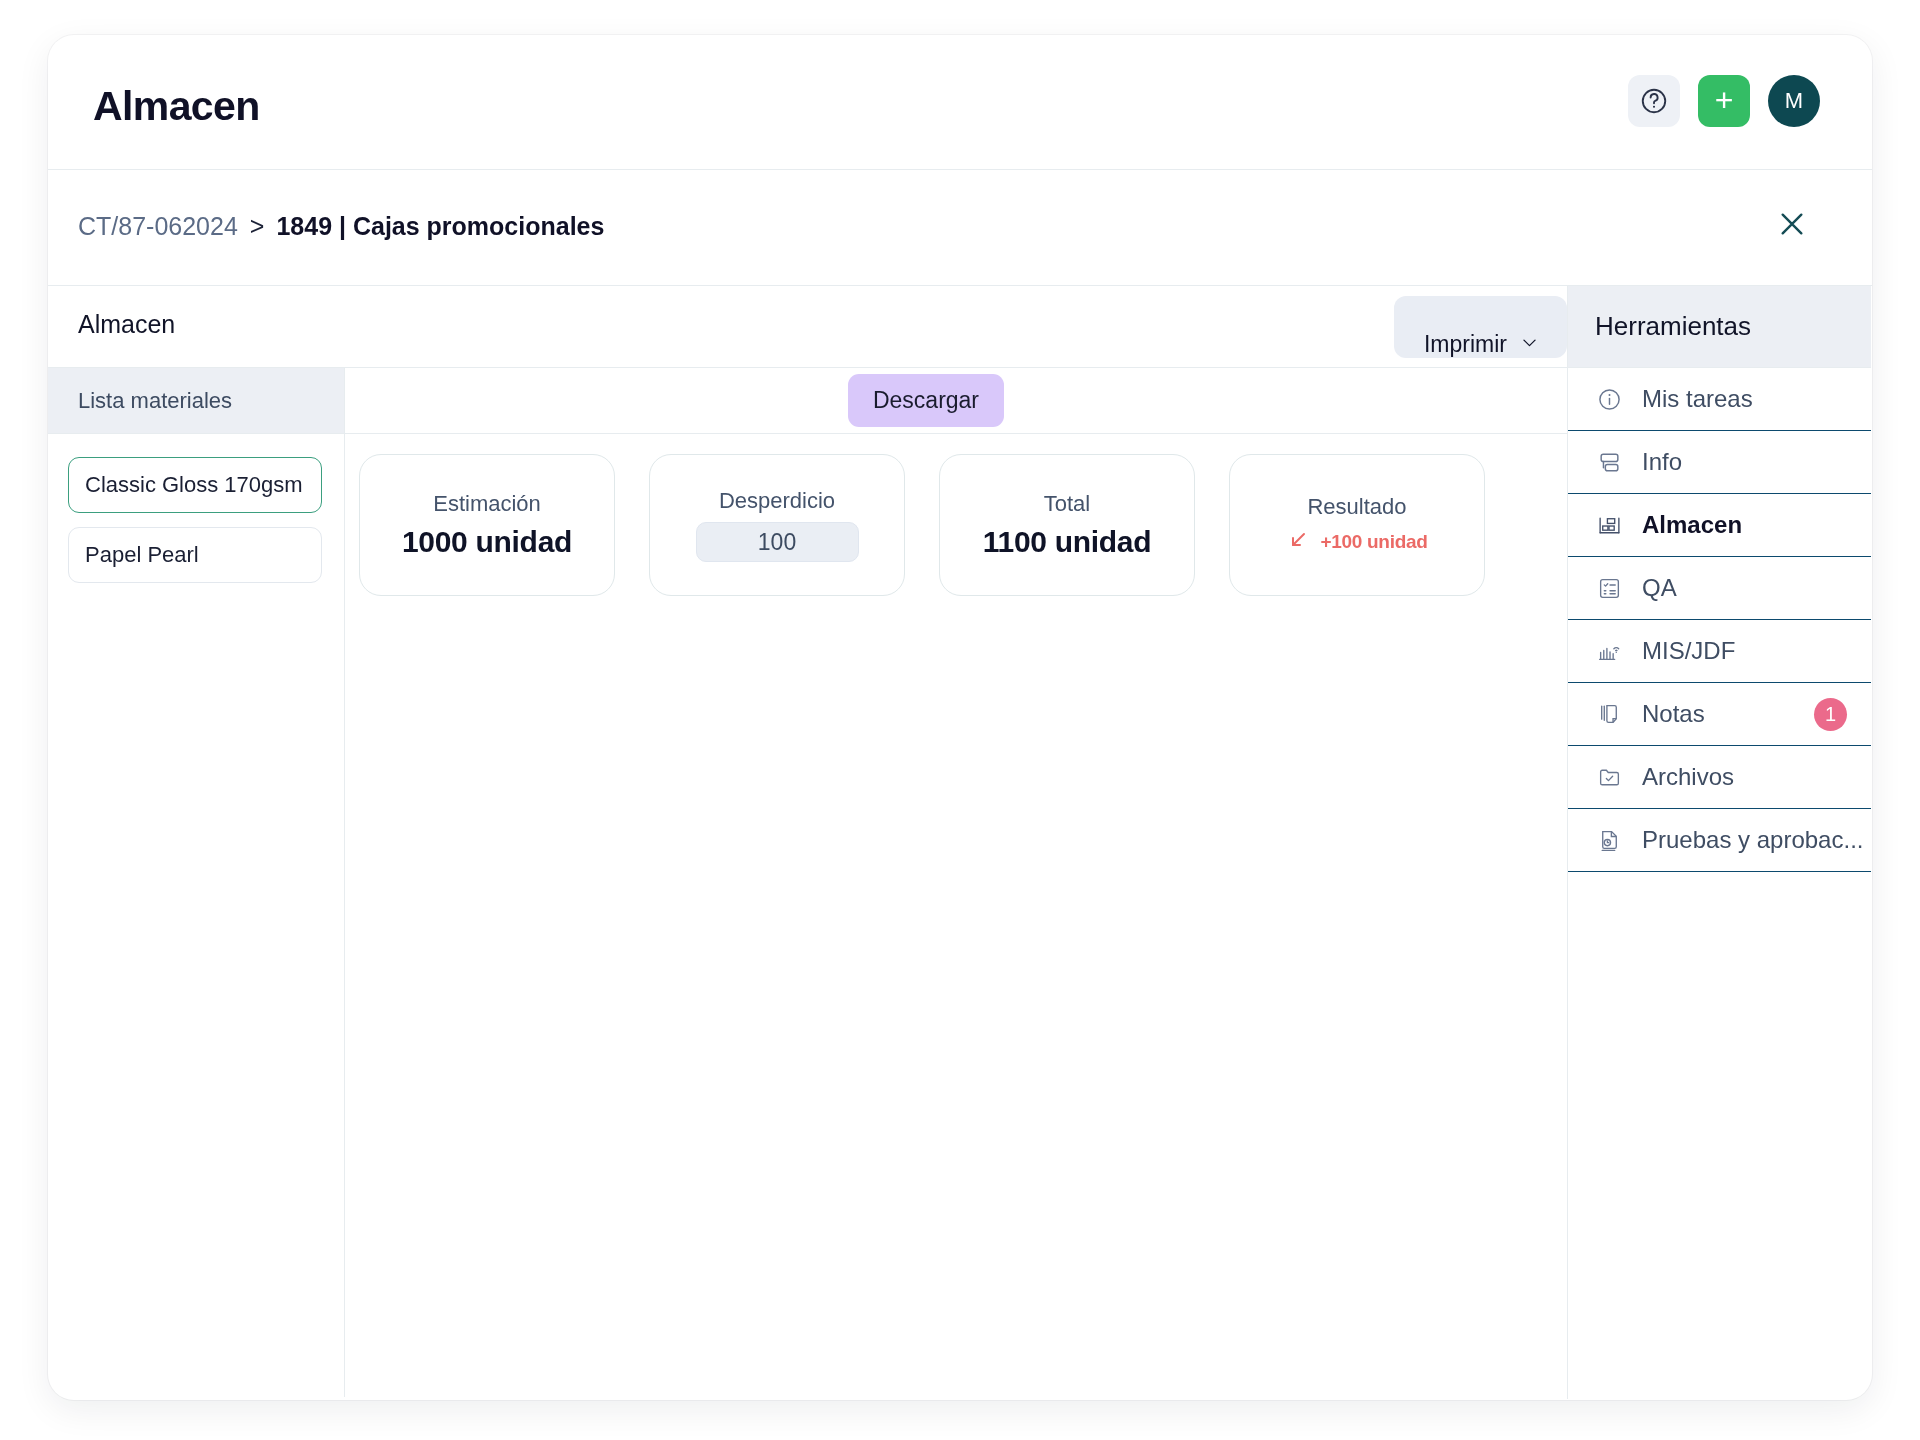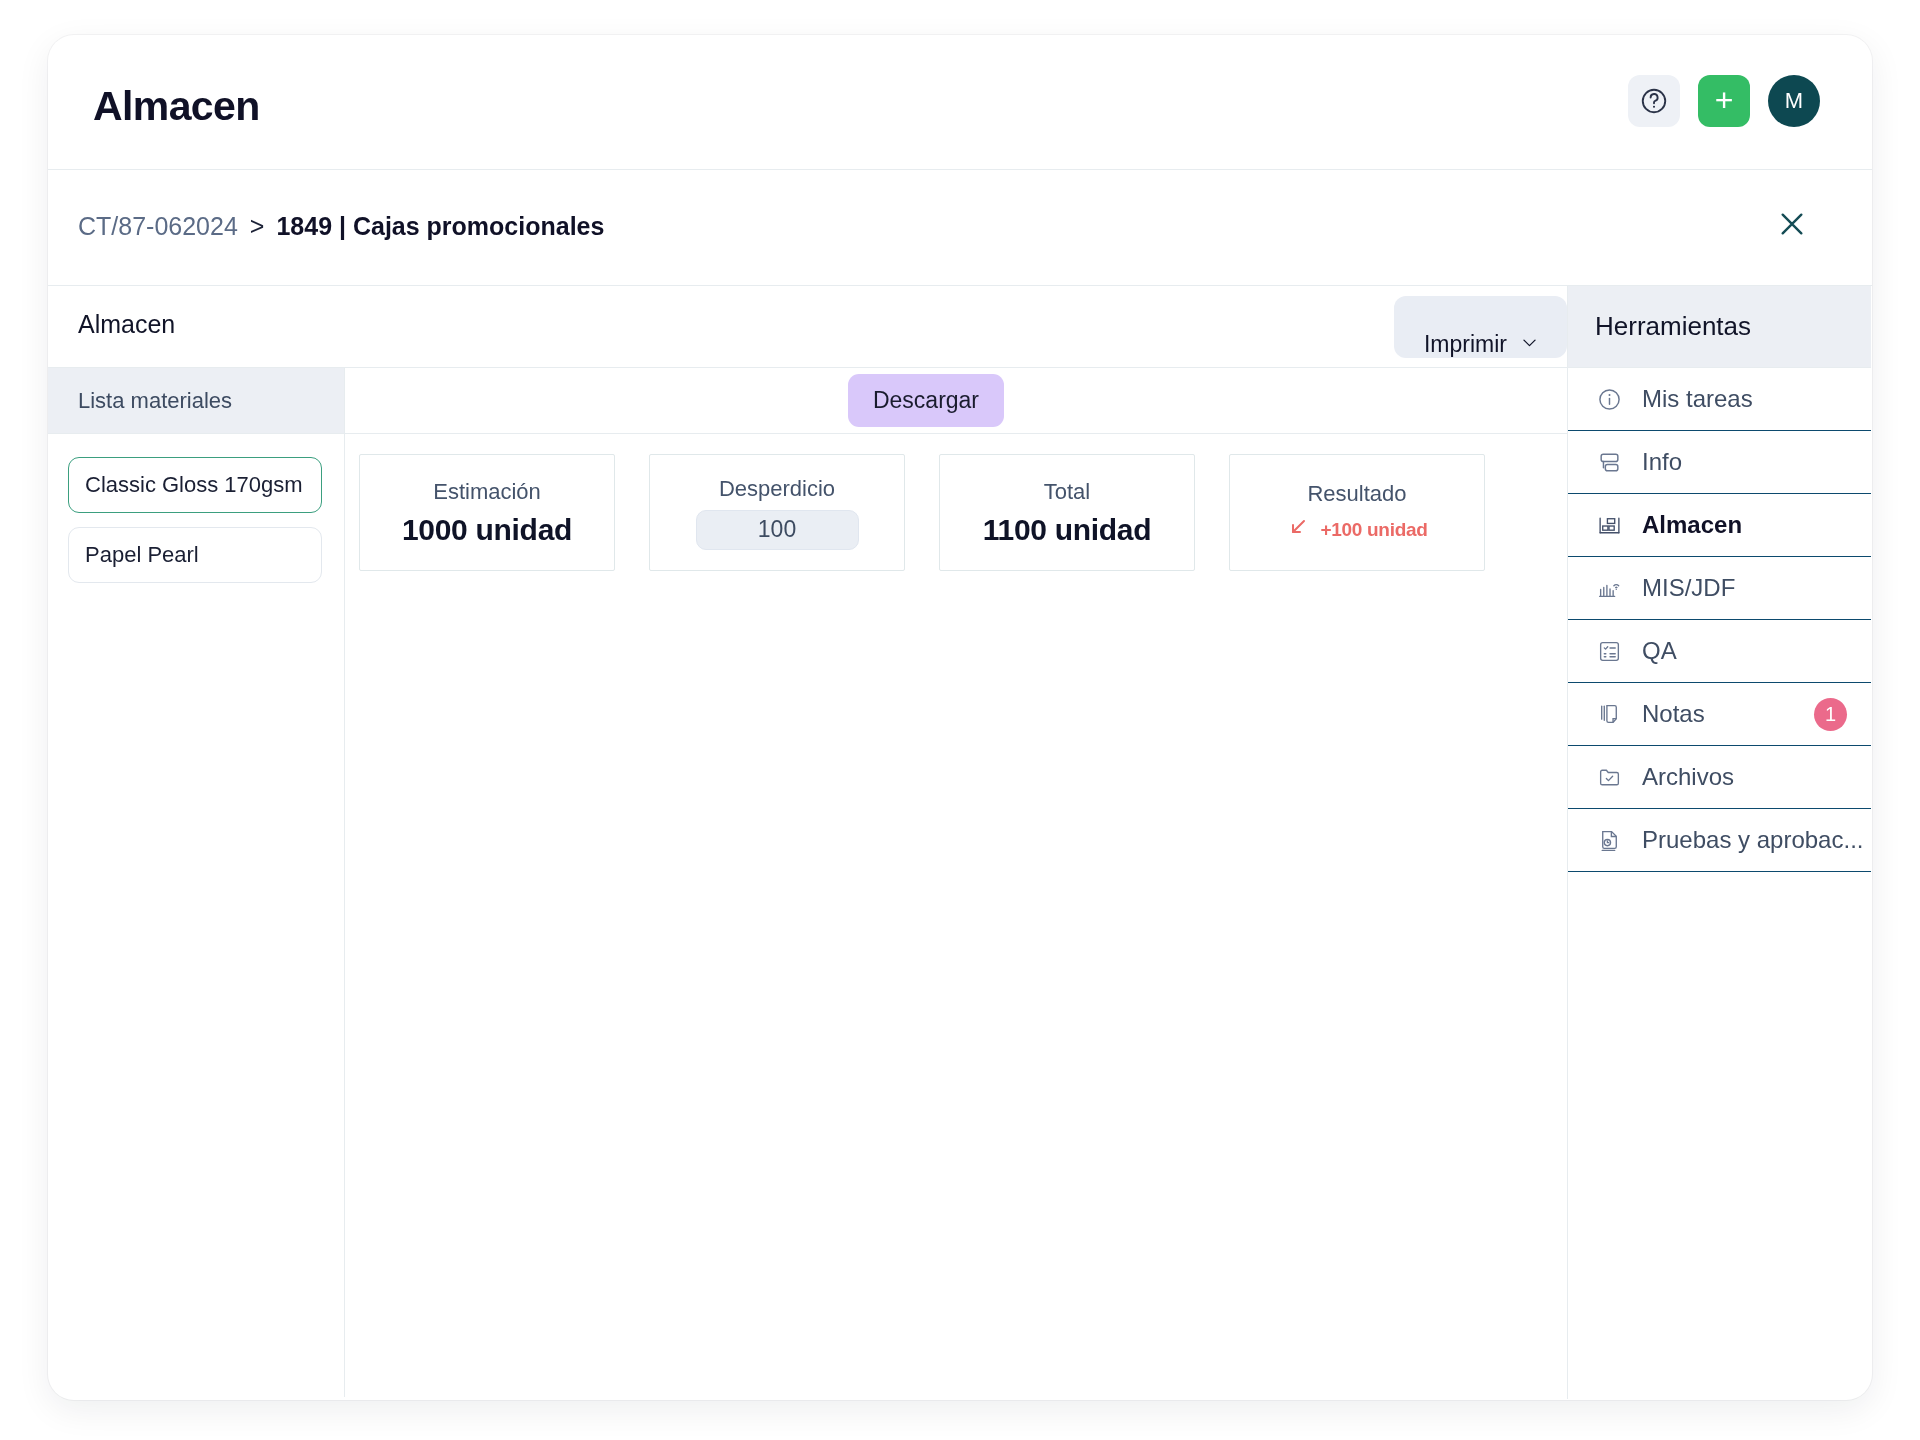--- a/index.html
+++ b/index.html
@@ -182,23 +182,23 @@
     cursor: pointer;
     background: #ffffff;
     white-space: nowrap;
   }
   .mat-item.selected { border-color: #3b9f7f; }
 
   .stats-col { flex: 1; padding: 20px 0 0 14px; }
   .stats-row { display: flex; gap: 34px; }
   .stat-card {
     width: 256px;
-    height: 117px;
+    height: 142px;
     border: 1px solid #e0e8ea;
-    border-radius: 2px;
+    border-radius: 22px;
     display: flex;
     flex-direction: column;
     align-items: center;
     justify-content: center;
     gap: 8px;
     background: #ffffff;
   }
   .stat-label { font-size: 22px; color: #44536b; }
   .stat-value { font-size: 30px; font-weight: bold; color: #0f1327; letter-spacing: -0.3px; }
   .stat-input {
@@ -395,38 +395,38 @@
             <rect x="5.5" y="12.5" width="5" height="4"></rect>
             <rect x="11.5" y="12.5" width="5" height="4"></rect>
           </svg>
         </span>
         <span class="tool-label">Almacen</span>
       </div>
 
       <div class="tool-item">
         <span class="tool-icon">
           <svg width="25" height="25" viewBox="0 0 24 24" fill="none" stroke="#6a7790" stroke-width="1.3">
+            <rect x="3.5" y="3.5" width="17" height="17" rx="2"></rect>
+            <path d="M7 8.5 L8.2 9.7 L10.3 7.4" stroke-linecap="round" stroke-linejoin="round"></path>
+            <path d="M12.5 8.6 L17.5 8.6 M7 14.2 L8.5 14.2 M12.5 14.2 L17.5 14.2 M7 17 L8.5 17 M12.5 17 L17.5 17" stroke-linecap="round"></path>
+          </svg>
+        </span>
+        <span class="tool-label">QA</span>
+      </div>
+
+      <div class="tool-item">
+        <span class="tool-icon">
+          <svg width="25" height="25" viewBox="0 0 24 24" fill="none" stroke="#6a7790" stroke-width="1.3">
             <path d="M3.5 19 L3.5 13 M6.5 19 L6.5 11 M9.5 19 L9.5 9 M12.5 19 L12.5 12.5 M15.5 19 L15.5 14" stroke-linecap="round"></path>
             <path d="M2.5 19.5 L17 19.5" stroke-linecap="round"></path>
             <path d="M16.2 9.3 a3.2 3.2 0 0 1 4.6 0 M17.9 11 a1.1 1.1 0 0 1 1.3 0" stroke-linecap="round"></path>
             <circle cx="18.5" cy="12.8" r="0.7" fill="#6a7790" stroke="none"></circle>
           </svg>
         </span>
         <span class="tool-label">MIS/JDF</span>
-      </div>
-
-      <div class="tool-item">
-        <span class="tool-icon">
-          <svg width="25" height="25" viewBox="0 0 24 24" fill="none" stroke="#6a7790" stroke-width="1.3">
-            <rect x="3.5" y="3.5" width="17" height="17" rx="2"></rect>
-            <path d="M7 8.5 L8.2 9.7 L10.3 7.4" stroke-linecap="round" stroke-linejoin="round"></path>
-            <path d="M12.5 8.6 L17.5 8.6 M7 14.2 L8.5 14.2 M12.5 14.2 L17.5 14.2 M7 17 L8.5 17 M12.5 17 L17.5 17" stroke-linecap="round"></path>
-          </svg>
-        </span>
-        <span class="tool-label">QA</span>
       </div>
 
       <div class="tool-item">
         <span class="tool-icon">
           <svg width="25" height="25" viewBox="0 0 24 24" fill="none" stroke="#6a7790" stroke-width="1.3">
             <path d="M4.5 4 L4.5 16.5" stroke-linecap="round"></path>
             <path d="M7 4 L7 17.5" stroke-linecap="round"></path>
             <path d="M9.5 3.5 L17 3.5 A1.5 1.5 0 0 1 18.5 5 L18.5 16 L15.5 19.5 L11 19.5 A1.5 1.5 0 0 1 9.5 18 Z"></path>
             <path d="M18.4 16 L15.4 16 L15.4 19.4"></path>
           </svg>

